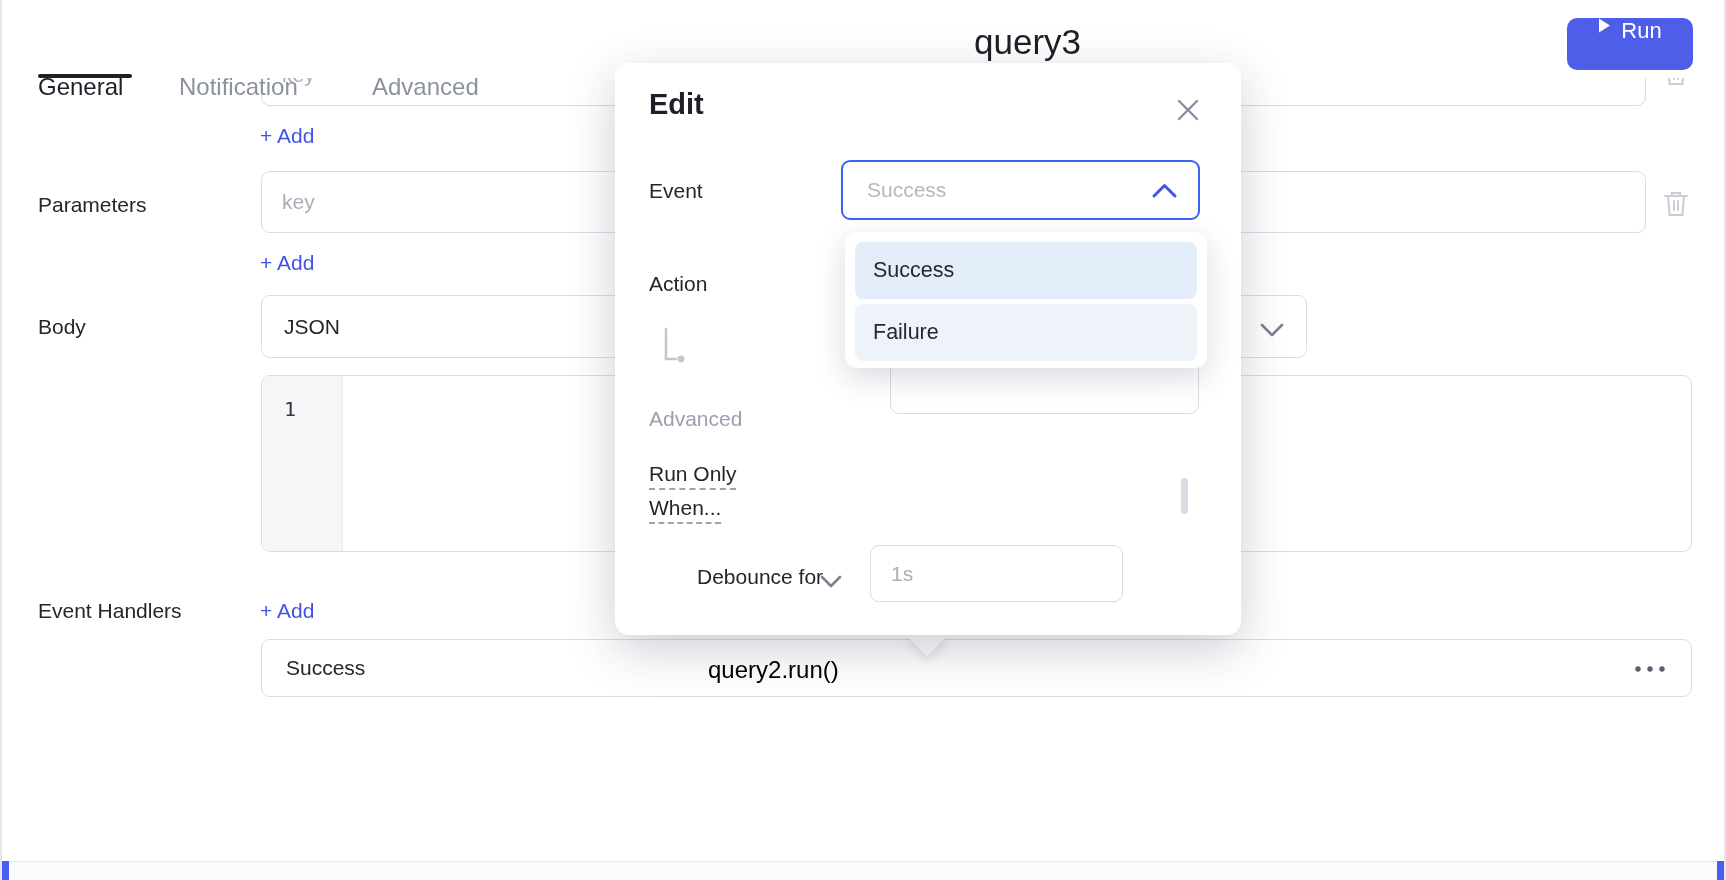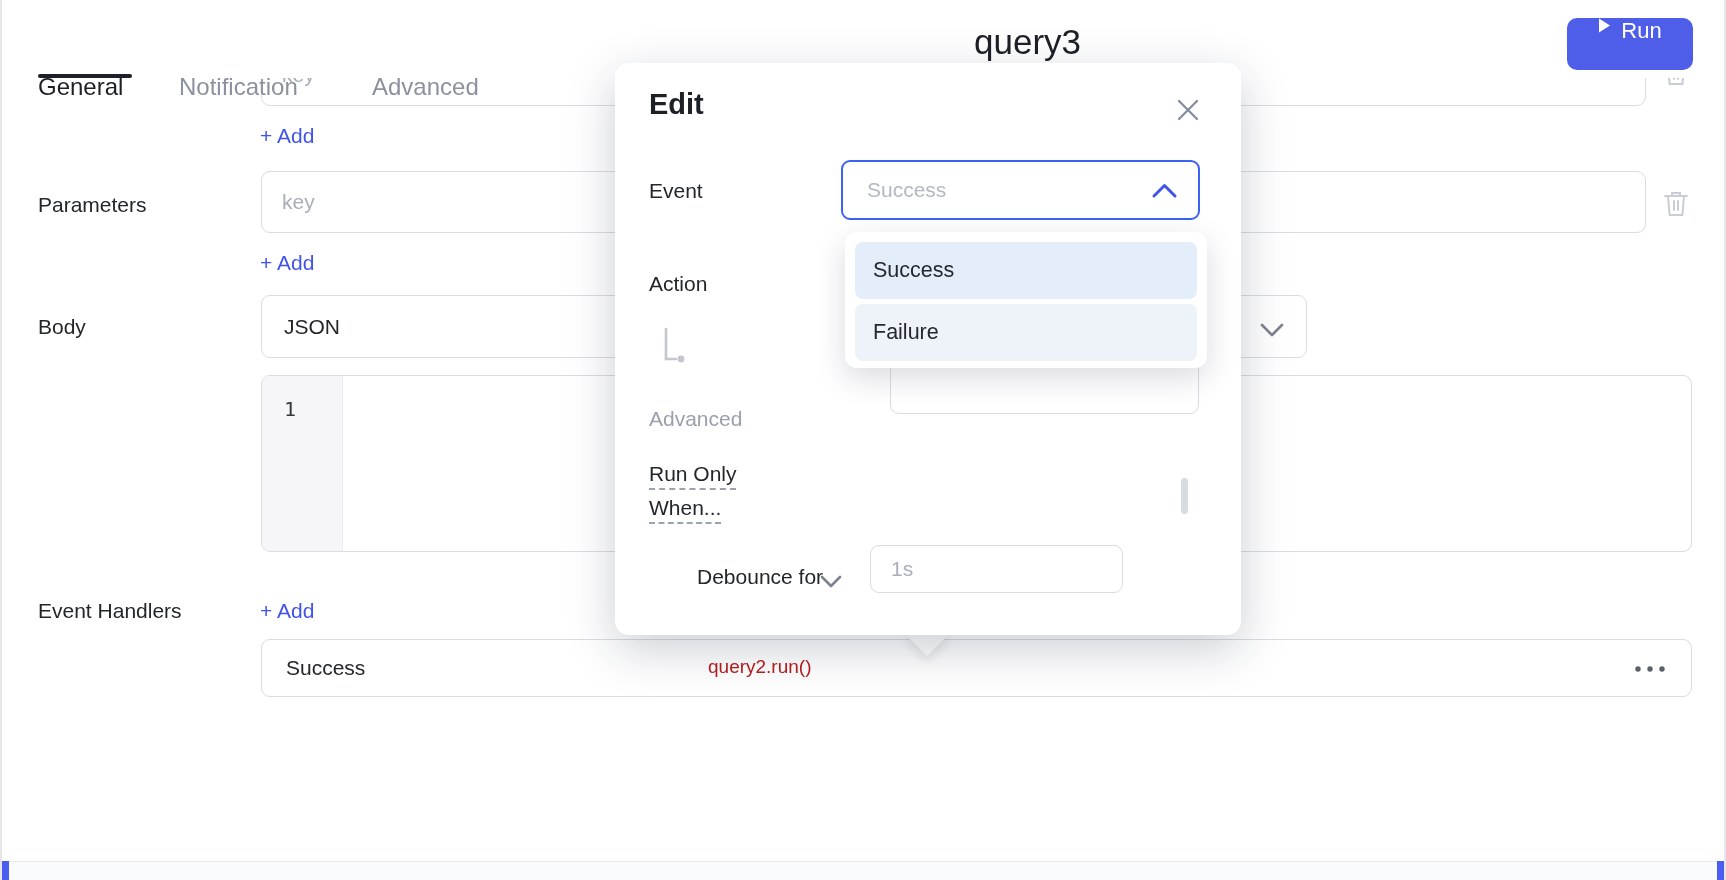--- a/index.html
+++ b/index.html
@@ -16,21 +16,21 @@
   .row-label{position:absolute;font-size:21px;color:#23262b;}
   .select-box{position:absolute;border:1.5px solid #d9dce3;border-radius:9px;background:#fff;
               display:flex;align-items:center;padding:0 22px;font-size:21px;color:#23262b;cursor:pointer;}
   .editor{position:absolute;left:259px;top:375px;width:1431px;height:177px;border:1.5px solid #d9dce3;
           border-radius:9px;background:#fff;overflow:hidden;}
   .gutter{position:absolute;left:0;top:0;width:81px;height:100%;background:#f6f6f8;border-right:1px solid #ebebee;}
   .lineno{position:absolute;left:22px;top:21px;font-family:"DejaVu Sans Mono",monospace;font-size:20px;color:#33363c;}
   .event-row{position:absolute;left:259px;top:639px;width:1431px;height:58px;border:1.5px solid #d9dce3;
              border-radius:9px;background:#fff;}
   .event-row .ev{position:absolute;left:24px;top:16px;font-size:21px;color:#23262b;}
-  .event-row .act{position:absolute;left:446px;top:16px;font-size:19px;color:#b91c1c;}
+  .event-row .act{position:absolute;left:446px;top:16px;font-size:24px;color:#000000;}
   .icon-btn{cursor:pointer;}
 
   
   .topbar{position:absolute;left:0;top:0;width:100%;height:78px;background:#fff;z-index:30;}
   .tab{position:absolute;top:25px;font-size:24px;font-weight:500;color:#8b919e;cursor:pointer;margin-top:48px;}
   .tab.active{color:#1d2026;}
   .tab-underline{position:absolute;left:36px;top:74px;width:94px;height:4px;background:#1d2026;border-radius:2px;}
   .doc-title{position:absolute;left:972px;top:22px;font-size:35px;font-weight:500;color:#1d2026;}
   .run-btn{position:absolute;left:1565px;top:18px;width:126px;height:52px;background:#4f5ee9;border-radius:10px;
            display:flex;align-items:flex-start;justify-content:center;gap:10px;color:#fff;font-size:22px;
@@ -50,21 +50,21 @@
                  border-radius:9px;background:#fff;cursor:pointer;}
   .advanced{position:absolute;left:34px;top:344px;font-size:21px;color:#9aa0ad;}
   .run-only{position:absolute;left:34px;top:394px;width:112px;font-size:21px;line-height:34px;color:#23262b;
             text-decoration:underline dashed #9aa4b5;text-decoration-thickness:1.5px;text-underline-offset:7px;cursor:help;}
   .mono-input{position:absolute;left:225px;top:405px;width:362px;height:54px;border:1.5px solid #d9dce3;
               border-radius:9px;background:#fff;font-family:"DejaVu Sans Mono",monospace;font-size:19px;
               color:#23262b;padding:0 28px;outline:none;}
   .mono-input::placeholder{color:#a0a5b1;opacity:1;}
   .scroll-pill{position:absolute;left:566px;top:415px;width:7px;height:36px;background:#d8dbe1;border-radius:4px;}
   .debounce-chev{position:absolute;left:203px;top:505px;}
-  .sec-input{position:absolute;left:255px;top:482px;width:253px;height:48px;border:1.5px solid #d9dce3;
+  .sec-input{position:absolute;left:255px;top:482px;width:253px;height:57px;border:1.5px solid #d9dce3;
              border-radius:9px;background:#fff;font-size:21px;color:#23262b;padding:0 20px;outline:none;}
   .sec-input::placeholder{color:#a9aeb9;opacity:1;}
   .close-x{position:absolute;left:558px;top:32px;cursor:pointer;}
 
   
   .popup{position:absolute;left:843px;top:232px;width:362px;height:136px;background:#fff;border-radius:12px;
          box-shadow:0 10px 30px rgba(25,30,60,.16);z-index:45;padding:10px;}
   .opt{height:57px;border-radius:8px;display:flex;align-items:center;padding:0 18px;font-size:21.5px;
        color:#25282e;cursor:pointer;}
   .opt.sel{background:#e4eefb;margin-bottom:5px;}

